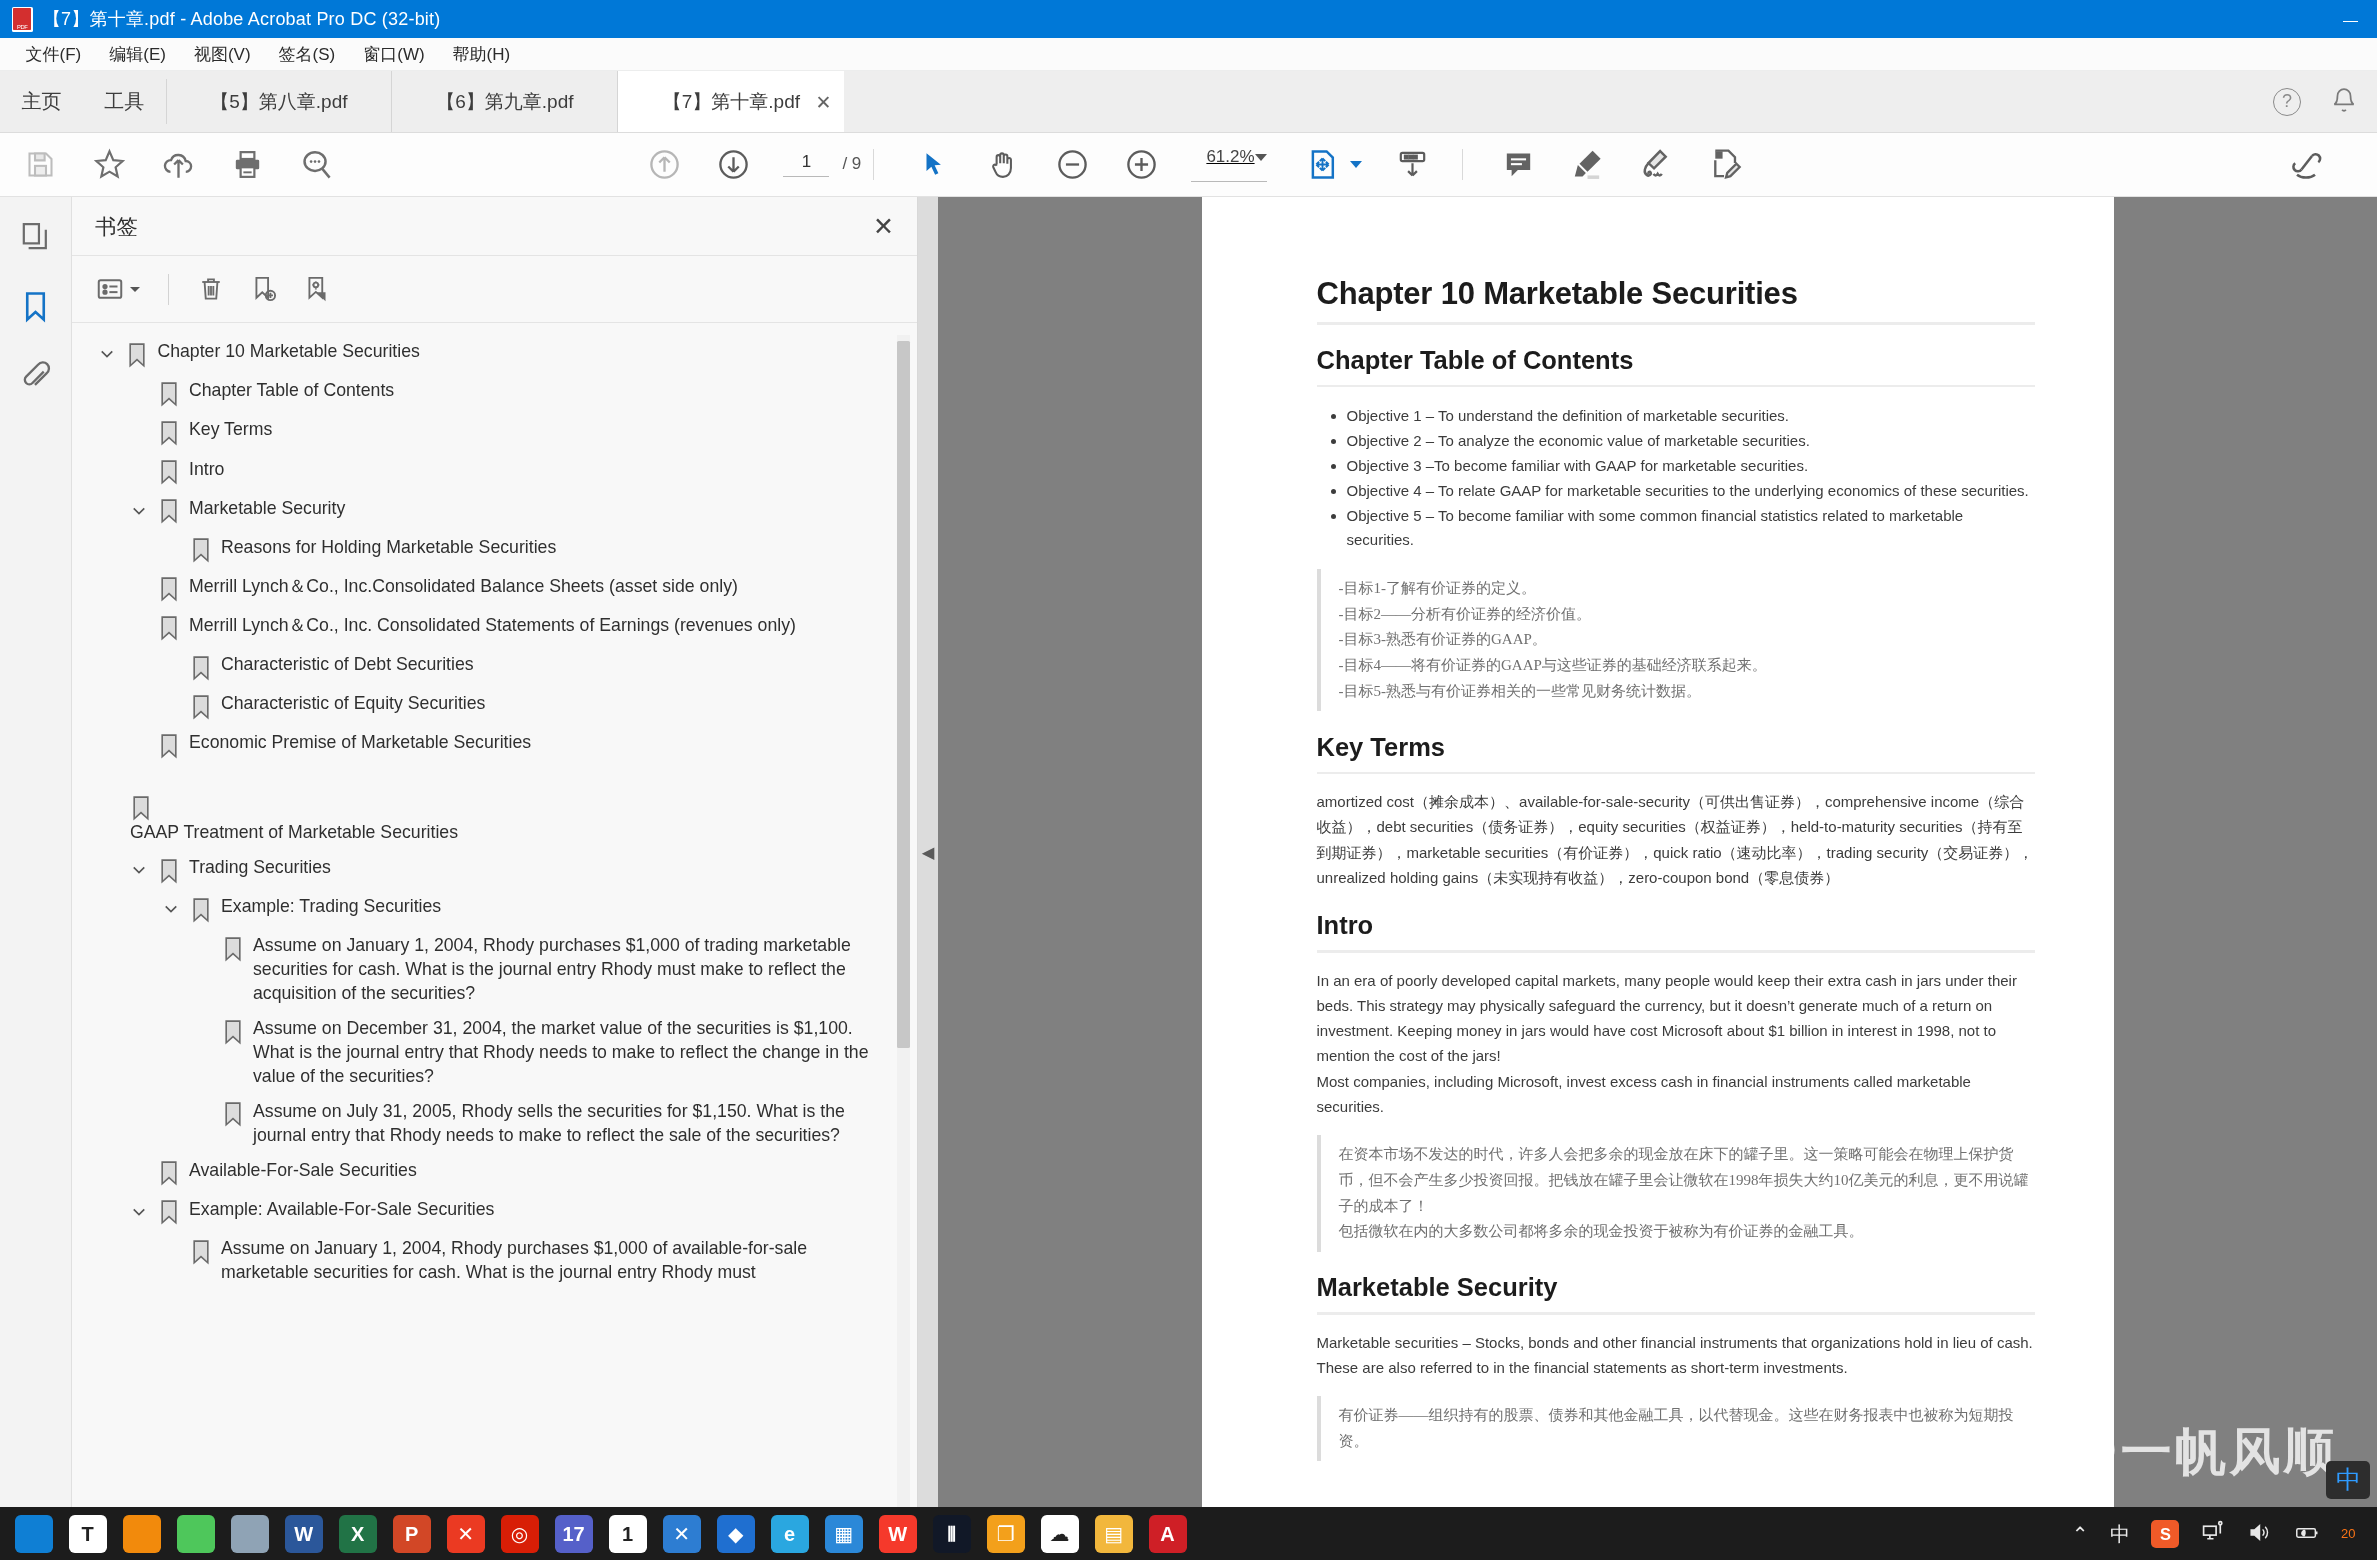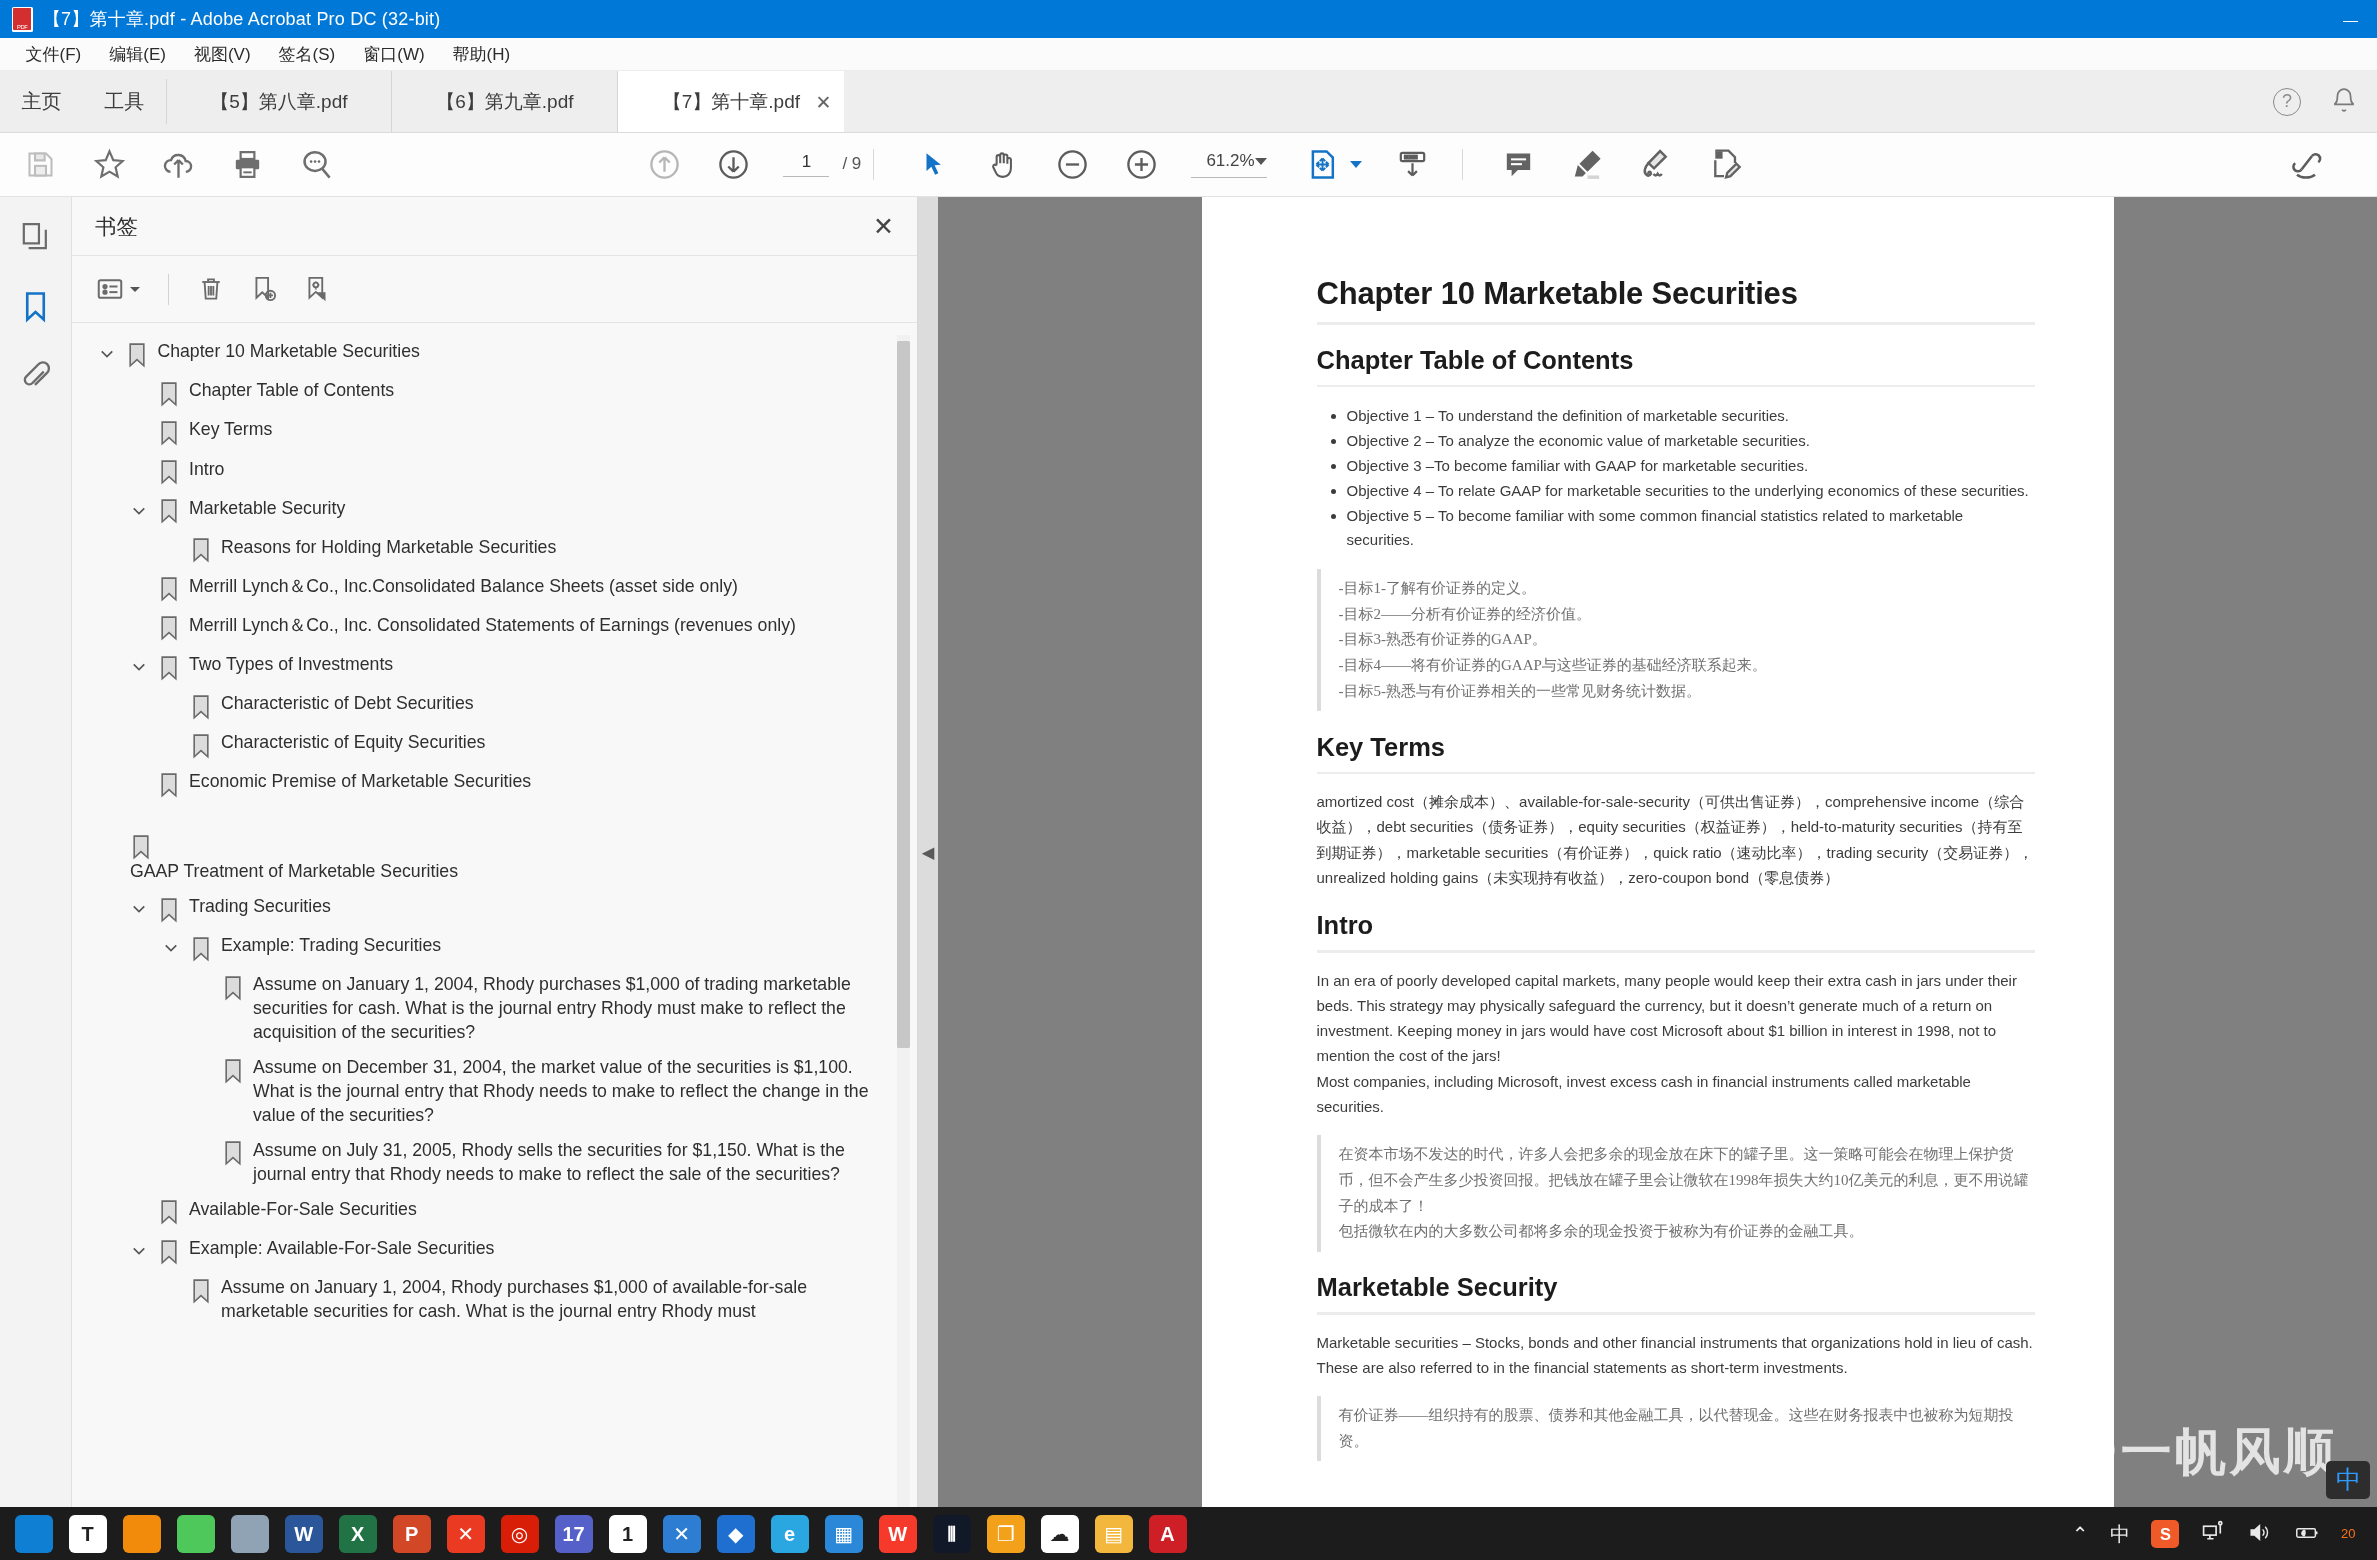--- a/index.html
+++ b/index.html
@@ -80,21 +80,21 @@
   .tool { width: 39px; height: 39px; display: flex; align-items: center; justify-content: center; margin-right: 30px; }
   .tool svg { display: block; }
   .tool-sep { width: 0.8px; height: 31px; background: #d9d9d9; margin: 0 18px 0 0; }
   .page-box { display: flex; align-items: center; gap: 13px; margin-right: 11.5px; }
   .page-input {
     width: 46px; border: none; border-bottom: 0.8px solid #b9b9b9; background: transparent;
     text-align: center; font-size: 17px; color: #333; font-family: inherit;
     padding-bottom: 3.3px; outline: none;
   }
   .page-total { font-size: 17px; color: #555; }
-  .zoom-box { display: flex; align-items: center; gap: 0; border-bottom: 0.8px solid #b9b9b9; padding-bottom: 6px; margin-right: 8.2px; }
+  .zoom-box { display: flex; align-items: center; gap: 0; border-bottom: 0.8px solid #b9b9b9; padding-bottom: 14px; margin-right: 8.2px; text-decoration: underline; }
   .zoom-val { font-size: 17px; color: #444; min-width: 64px; text-align: right; }
   .caret { width: 0; height: 0; border-left: 6.6px solid transparent; border-right: 6.6px solid transparent; border-top: 7.4px solid #555; }
   .caret.blue { border-top-color: #1473c6; }
 
   
   .main { position: absolute; top: 197px; left: 0; right: 0; bottom: 54px; display: flex; }
 
   
   .rail {
     width: 72px; background: #f3f3f3; border-right: 0.8px solid #e0e0e0;
@@ -527,33 +527,20 @@
                 <svg width="18" height="18" viewBox="0 0 24 24" fill="none" stroke="#555" stroke-width="2.2">
                   <path d="M5 8.5l7 7 7-7"></path>
                 </svg>
               </div>
               <div class="bm-icon">
                 <svg width="20" height="25" viewBox="0 0 16 22" fill="#dcdcdc" stroke="#6a6a6a" stroke-width="1.4">
                   <path d="M2 1h12v19l-6-5.4L2 20z"></path>
                 </svg>
               </div>
               <div class="bm-label">Merrill Lynch＆Co., Inc. Consolidated  Statements of Earnings (revenues only)</div>
-            </div>
-            <div class="bm-row" style="padding-left: 53px;">
-              <div class="bm-arrow">
-                <svg width="18" height="18" viewBox="0 0 24 24" fill="none" stroke="#555" stroke-width="2.2">
-                  <path d="M5 8.5l7 7 7-7"></path>
-                </svg>
-              </div>
-              <div class="bm-icon">
-                <svg width="20" height="25" viewBox="0 0 16 22" fill="#dcdcdc" stroke="#6a6a6a" stroke-width="1.4">
-                  <path d="M2 1h12v19l-6-5.4L2 20z"></path>
-                </svg>
-              </div>
-              <div class="bm-label">Two Types of Investments</div>
             </div>
             <div class="bm-row" style="padding-left: 85px;">
               <div class="bm-arrow hidden">
                 <svg width="18" height="18" viewBox="0 0 24 24" fill="none" stroke="#555" stroke-width="2.2">
                   <path d="M5 8.5l7 7 7-7"></path>
                 </svg>
               </div>
               <div class="bm-icon">
                 <svg width="20" height="25" viewBox="0 0 16 22" fill="#dcdcdc" stroke="#6a6a6a" stroke-width="1.4">
                   <path d="M2 1h12v19l-6-5.4L2 20z"></path>

